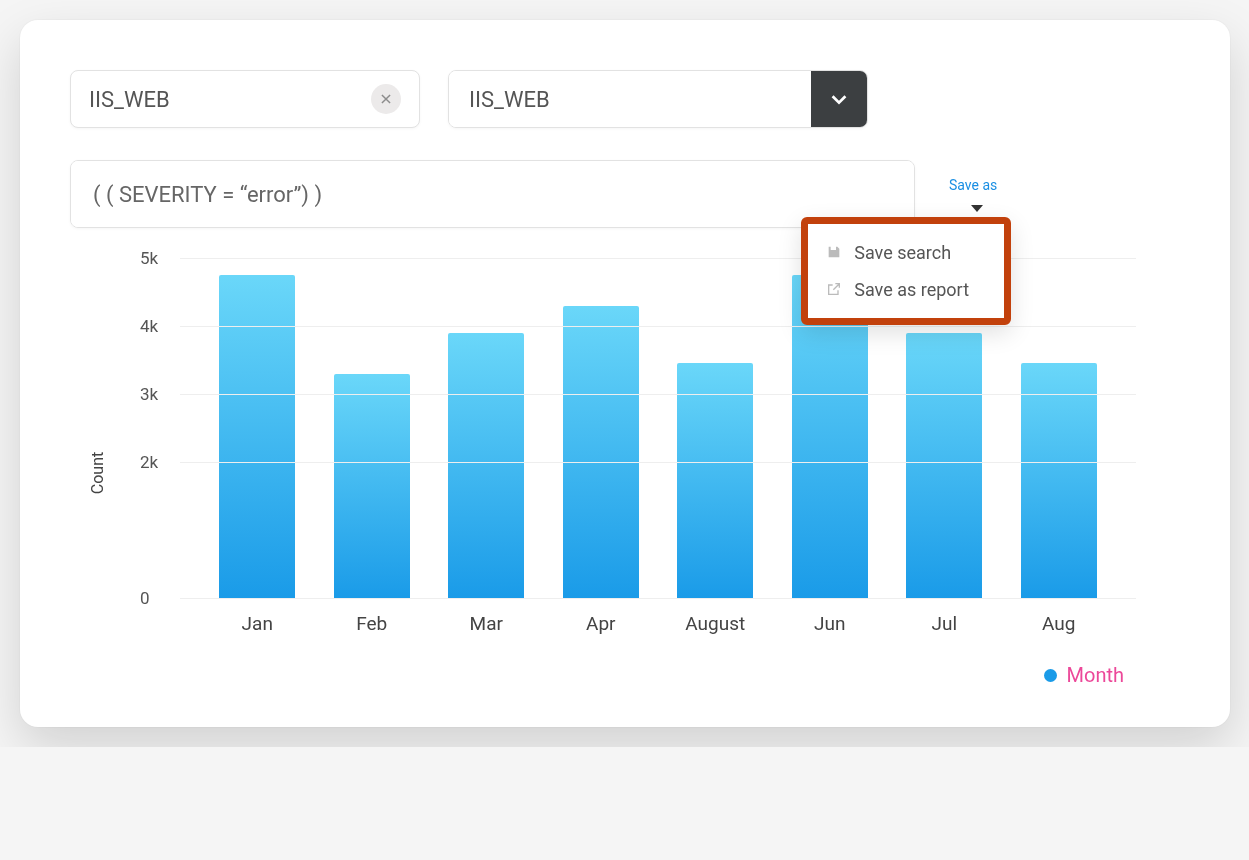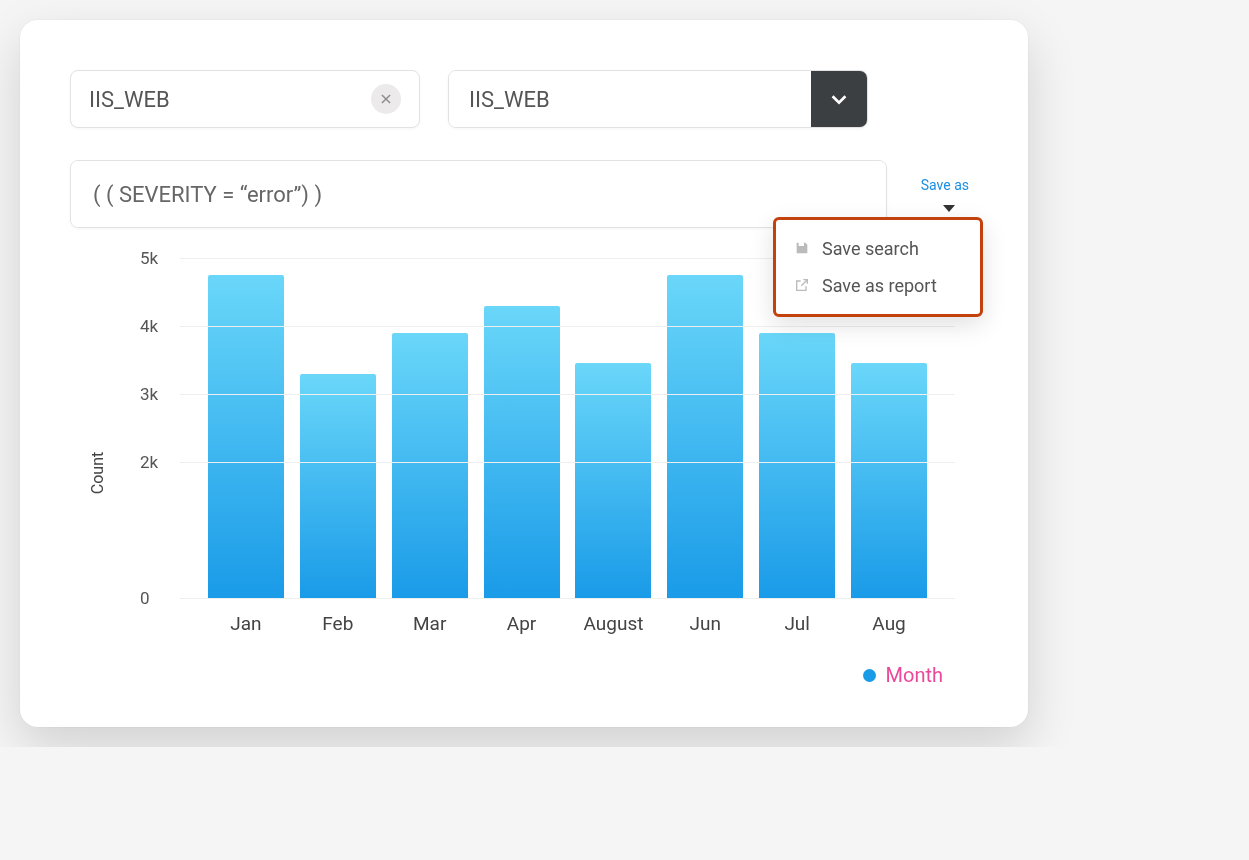--- a/index.html
+++ b/index.html
@@ -2,25 +2,25 @@
 <html><head>
 <meta charset="utf-8">
 <style>
   * { box-sizing: border-box; margin: 0; padding: 0; }
   body {
     font-family: -apple-system, BlinkMacSystemFont, "Segoe UI", Roboto, sans-serif;
     background: #f5f5f5;
     padding: 20px;
   }
   .card {
-    width: 1008px;
+    width: 1210px;
     background: #fff;
     border-radius: 18px;
     box-shadow: 0 20px 50px rgba(0,0,0,0.15), 0 0 0 1px rgba(0,0,0,0.02);
-    padding: 50px 53px 40px 50px;
+    padding: 50px 74px 40px 50px;
     position: relative;
   }
   .top-row {
     display: flex;
     gap: 28px;
     margin-bottom: 32px;
   }
   .chip-input {
     display: flex;
     align-items: center;
@@ -123,21 +123,21 @@
     border-right: 6px solid transparent;
     border-top: 7px solid #333;
     margin-left: 8px;
   }
   .dropdown {
     position: absolute;
     top: 48px;
     right: -8px;
     width: 210px;
     background: #fff;
-    border: 3px solid #c2410c;
+    border: 7px solid #c2410c;
     border-radius: 6px;
     box-shadow: 0 8px 24px rgba(0,0,0,0.12);
     padding: 10px 0;
     z-index: 10;
   }
   .dropdown-item {
     display: flex;
     align-items: center;
     gap: 12px;
     padding: 8px 18px;

